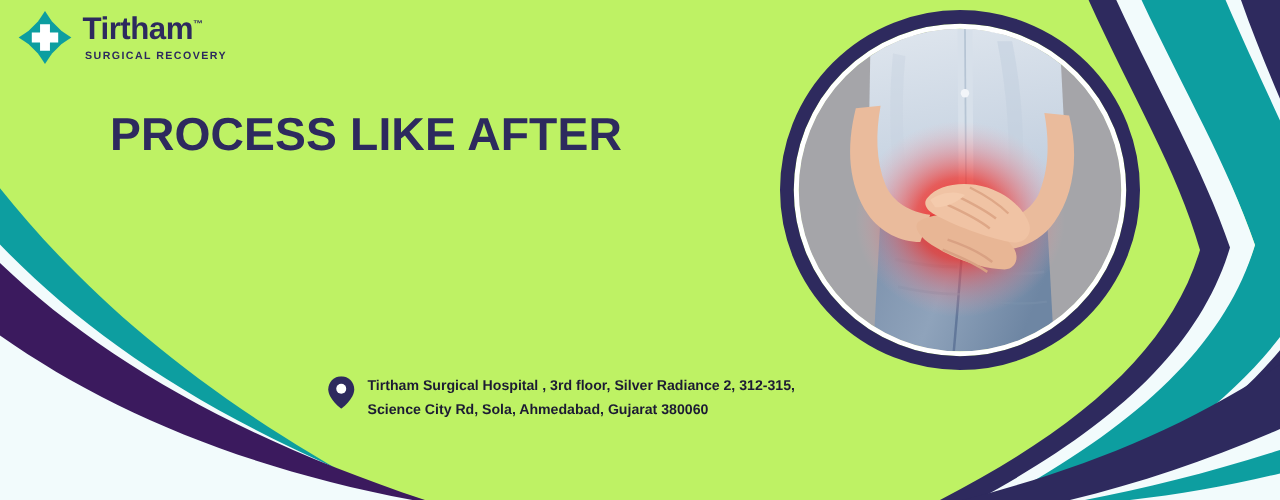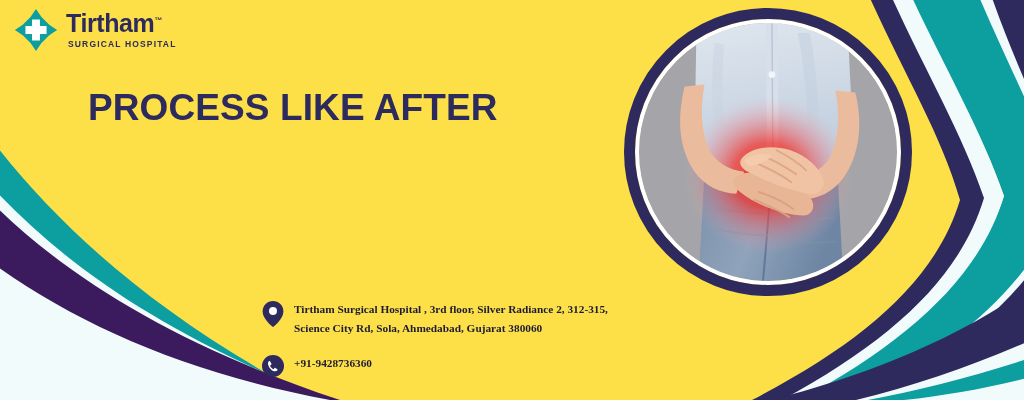--- a/index.html
+++ b/index.html
@@ -5,21 +5,21 @@
   html, body {
     margin: 0;
     padding: 0;
     background: #ffffff;
   }
   #banner {
     position: relative;
     width: 1024px;
     height: 400px;
     overflow: hidden;
-    background: #fde047;
+    background: #bef264;
     font-family: "Liberation Sans", sans-serif;
   }
 
   
   .deco {
     position: absolute;
     top: 0;
     left: 0;
     width: 1024px;
     height: 400px;
@@ -106,21 +106,20 @@
     width: 22px;
     height: 26px;
     margin-top: 1px;
   }
   .c-icon.phone { height: 22px; margin-top: 2px; }
   .c-text {
     font-size: 11.3px;
     font-weight: bold;
     color: #1c1b33;
     line-height: 1.72;
-    font-family: Liberation Serif, serif;
   }
   .c-text.phone { line-height: 1.3; padding-top: 3px; }
 
   
   #photo-wrap {
     position: absolute;
     left: 624px;
     top: 8px;
     width: 288px;
     height: 288px;
@@ -212,48 +211,41 @@
         <path d="M 50 8 L 92 50 L 50 92 L 8 50 Z
                  M 50 22 L 22 50 L 50 78 L 78 50 Z" fill="#0d9ea0"></path>
         <path d="M 50 14 L 86 50 L 50 86 L 14 50 Z" fill="#0d9ea0"></path>
       </g>
       <path d="M 41 26 H 59 V 41 H 74 V 59 H 59 V 74 H 41 V 59 H 26 V 41 H 41 Z" fill="#ffffff"></path>
     </svg>
     <div id="logo-words">
       <div id="logo-name">
         <span>Tirtham</span><span id="logo-tm">™</span>
       </div>
-      <div id="logo-sub">SURGICAL HOSPITAL</div>
+      <div id="logo-sub">SURGICAL RECOVERY</div>
     </div>
   </div>
 
   <div id="headline">
     <div class="hl-line">PROCESS LIKE AFTER</div>
   </div>
 
   <div id="contact">
 
     <div class="contact-row">
       <svg class="c-icon" viewBox="0 0 24 30">
         <path d="M12 0 C5.4 0 0 5.4 0 12 C0 21 12 30 12 30 C12 30 24 21 24 12 C24 5.4 18.6 0 12 0 Z" fill="#2e2a5e"></path>
         <circle cx="12" cy="11.5" r="4.6" fill="#ffffff"></circle>
       </svg>
       <div>
         <div class="c-text">Tirtham Surgical Hospital , 3rd floor, Silver Radiance 2, 312-315,</div>
         <div class="c-text">Science City Rd, Sola, Ahmedabad, Gujarat 380060</div>
       </div>
     </div>
 
-    <div class="contact-row">
-      <svg class="c-icon phone" viewBox="0 0 24 24">
-        <circle cx="12" cy="12" r="12" fill="#2e2a5e"></circle>
-        <path d="M8.2 6.2 C7.2 6.8 6.4 7.9 6.5 9.2 C6.7 12.4 9.4 16.3 13 17.6 C14.4 18.1 15.9 17.7 16.8 16.7 C17.2 16.3 17.1 15.9 16.7 15.6 L14.6 14.2 C14.2 13.9 13.8 14 13.5 14.4 L12.9 15.2 C12.7 15.5 12.4 15.6 12.1 15.4 C10.8 14.7 9.5 13.3 8.9 11.9 C8.8 11.6 8.9 11.3 9.1 11.2 L10 10.7 C10.4 10.4 10.5 10 10.3 9.6 L9.1 7.4 C8.9 7 8.6 6.9 8.2 6.2 Z" fill="#ffffff"></path>
-      </svg>
-      <div class="c-text phone">+91-9428736360</div>
-    </div>
 
   </div>
 
   <div id="photo-wrap">
     <div id="photo-clip">
       <svg id="photo-art" viewBox="0 0 260 260" preserveAspectRatio="xMidYMid slice">
         <defs>
           <radialGradient id="painGlow" cx="50%" cy="52%" r="46%">
             <stop offset="0%" stop-color="#ff1c10" stop-opacity="0.95"></stop>
             <stop offset="42%" stop-color="#f33028" stop-opacity="0.72"></stop>

